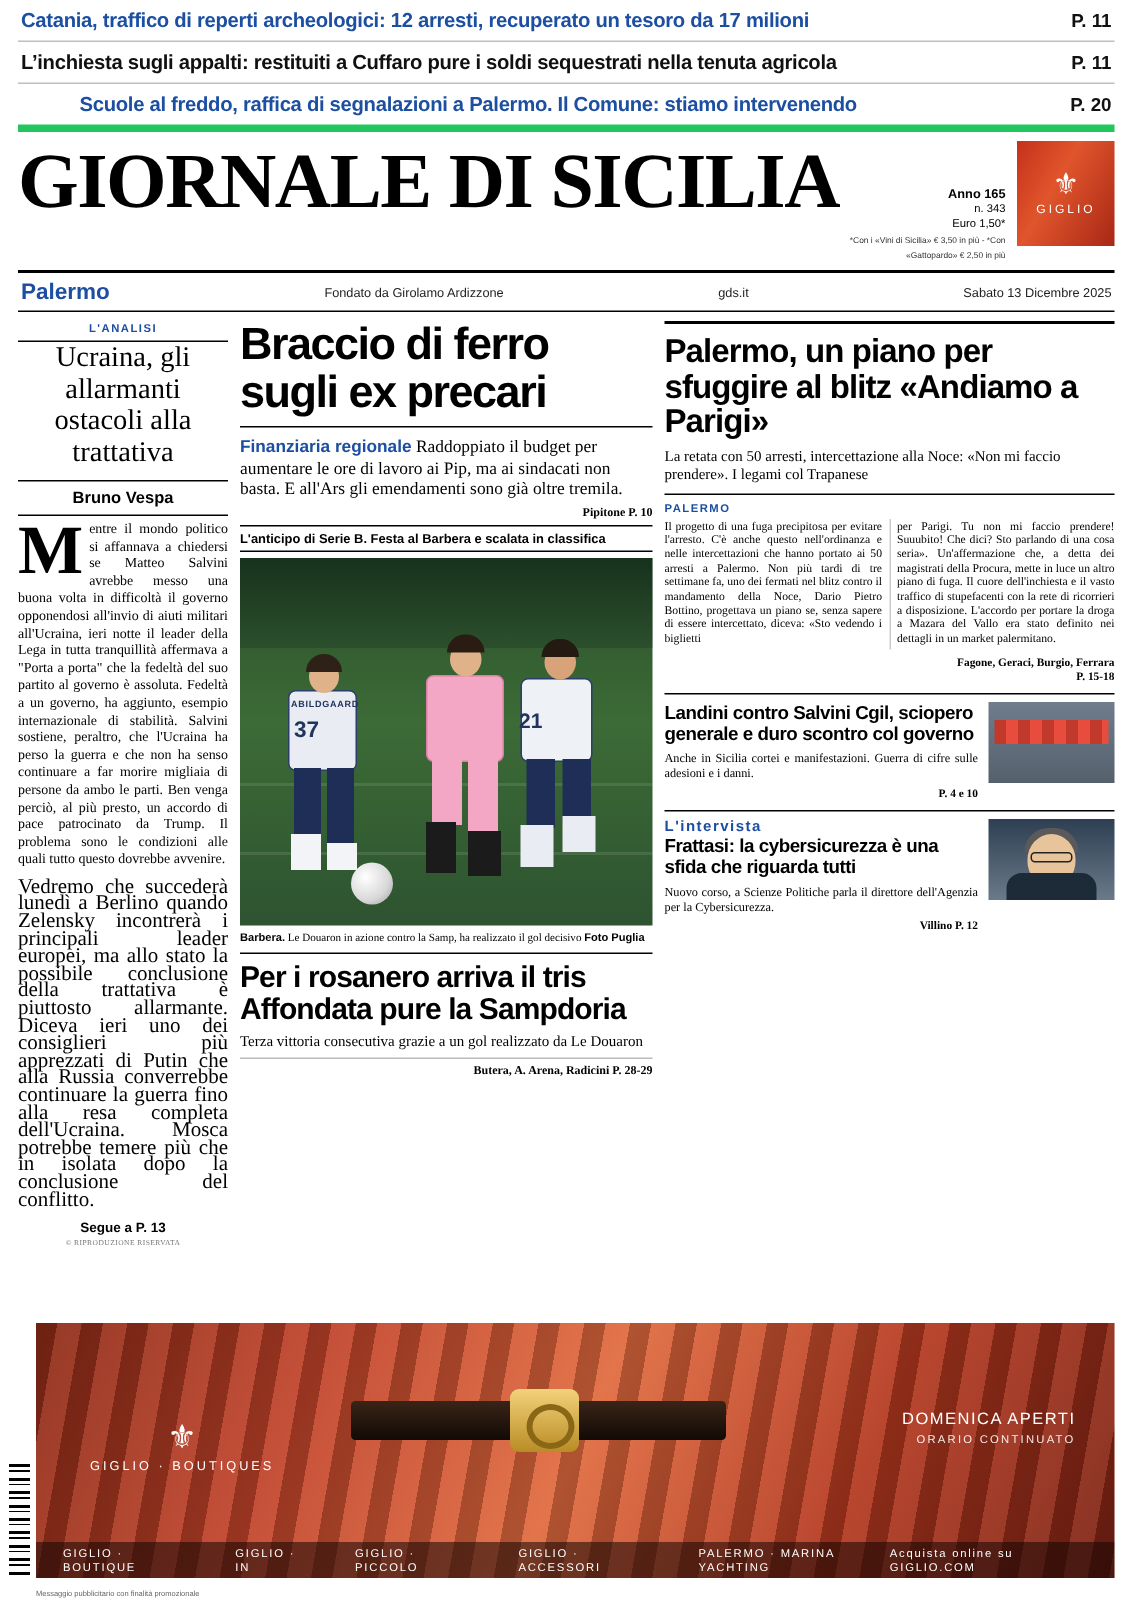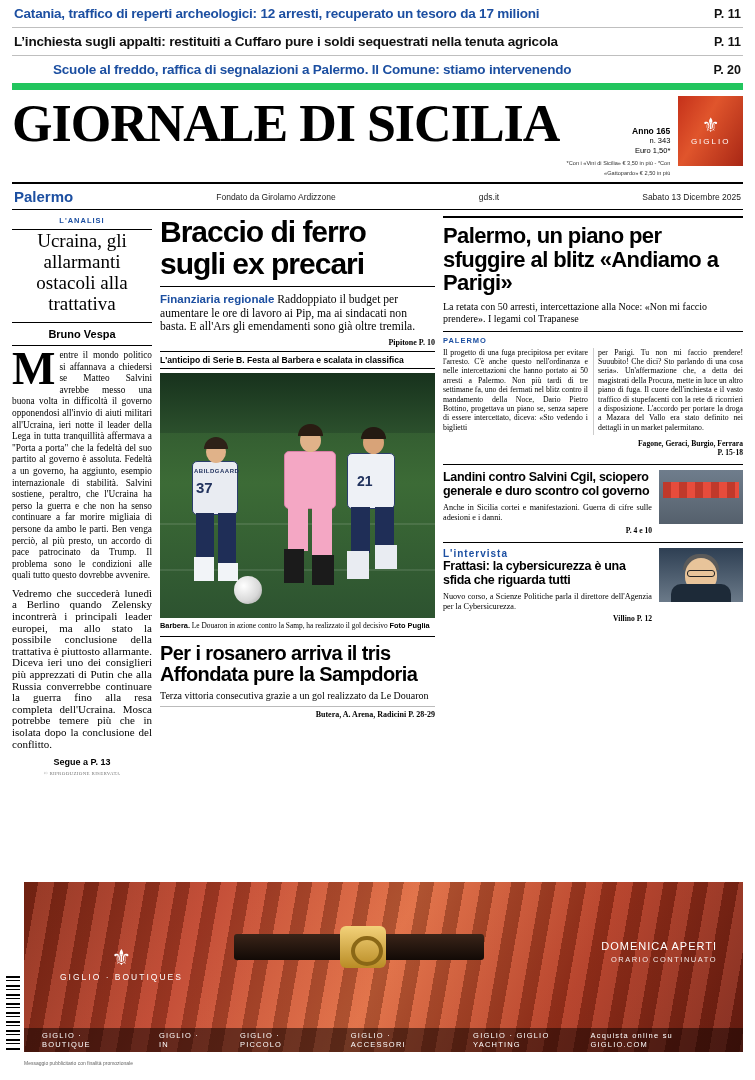--- a/index.html
+++ b/index.html
@@ -7,21 +7,21 @@
   body {
     width:755px; height:1080px;
     background:#ffffff;
     font-family:"Liberation Serif", serif;
     color:#000;
     overflow:hidden;
   }
   .page { width:755px; height:1080px; position:relative; padding:0 12px; }
 
   
-  .teasers { border-bottom:7px solid #22c55e; }
+  .teasers { border-bottom:5px solid #22c55e; }
   .teaser {
     display:flex; align-items:center; justify-content:space-between;
     padding:6px 2px 6px 2px;
     border-bottom:1px solid #bfbfbf;
   }
   .teaser:last-child { border-bottom:none; }
   .teaser-text { font-family:"Liberation Sans", sans-serif; font-weight:bold; font-size:13.5px; letter-spacing:-0.2px; }
   .teaser-1 .teaser-text { color:#1c4fa1; }
   .teaser-2 .teaser-text { color:#111; }
   .teaser-3 .teaser-text { color:#1c4fa1;margin-left:39px; }
@@ -82,21 +82,21 @@
   .rule { border-top:1px solid #000; }
   .author {
     font-family:"Liberation Sans", serif; font-weight:bold; font-size:11px;
     text-align:center; padding:5px 0; border-bottom:1px solid #000;
   }
   .dropcap-para { font-size:9.3px; line-height:11.6px; text-align:justify; padding-top:4px; }
   .dropcap {
     float:left; font-family:"Liberation Serif", serif; font-weight:bold;
     font-size:46px; line-height:34px; padding:2px 4px 0 0;
   }
-  .left-para { font-size:11px; line-height:11.6px; text-align:justify; margin-top:6px; }
+  .left-para { font-size:14px; line-height:11.6px; text-align:justify; margin-top:6px; }
   .segue { font-family:"Liberation Sans", sans-serif; font-weight:bold; font-size:9px; text-align:center; margin-top:7px; }
   .copyline { font-size:5px; color:#777; text-align:center; margin-top:4px; letter-spacing:0.3px; }
 
   
   .main-head {
     font-family:"Liberation Sans", sans-serif; font-weight:bold;
     font-size:30px; line-height:32px; letter-spacing:-1px;
     padding-bottom:6px; border-bottom:1px solid #000;
   }
   .sub-deck { font-size:11.6px; line-height:13.5px; padding:6px 0 4px 0; }
@@ -272,21 +272,21 @@
           <div style="position:absolute;left:32px;top:8px;width:21px;height:23px;background:#e0b289;border-radius:50%;"></div>
           <div style="position:absolute;left:30px;top:3px;width:25px;height:12px;background:#2a1c12;border-radius:12px 12px 0 0;"></div>
           <div style="position:absolute;left:20px;top:86px;width:20px;height:44px;background:#f4a7c4;"></div>
           <div style="position:absolute;left:44px;top:86px;width:20px;height:50px;background:#f4a7c4;"></div>
           <div style="position:absolute;left:16px;top:128px;width:20px;height:34px;background:#1b1b1b;"></div>
           <div style="position:absolute;left:44px;top:134px;width:22px;height:30px;background:#1b1b1b;"></div>
         </div>
 
         <div class="player" style="right:18px; top:52px; width:84px; height:160px;">
           <div class="p-body" style="position:absolute;left:14px;top:28px;width:48px;height:56px;background:#eef1f6;border:1px solid #2b3d6b;"></div>
-          <div style="position:absolute;left:24px;top:48px;font:bold 14px 'Liberation Sans',sans-serif;color:#22335e;">21</div>
+          <div style="position:absolute;left:13px;top:48px;font:bold 14px 'Liberation Sans',sans-serif;color:#22335e;">21</div>
           <div style="position:absolute;left:30px;top:6px;width:21px;height:23px;background:#d8a378;border-radius:50%;"></div>
           <div style="position:absolute;left:28px;top:2px;width:25px;height:12px;background:#241a12;border-radius:12px 12px 0 0;"></div>
           <div style="position:absolute;left:18px;top:82px;width:19px;height:46px;background:#1f2e57;"></div>
           <div style="position:absolute;left:42px;top:82px;width:19px;height:42px;background:#1f2e57;"></div>
           <div style="position:absolute;left:14px;top:126px;width:22px;height:28px;background:#e9ecf2;"></div>
           <div style="position:absolute;left:42px;top:120px;width:22px;height:24px;background:#e9ecf2;"></div>
         </div>
 
         <div style="position:absolute;left:74px;bottom:14px;width:28px;height:28px;border-radius:50%;background:radial-gradient(circle at 35% 35%,#fff,#d8d8d8 60%,#9a9a9a);"></div>
       </div>
@@ -353,20 +353,20 @@
     <div class="ad-right">
       <div class="l1">DOMENICA APERTI</div>
       <div class="l2">ORARIO CONTINUATO</div>
     </div>
     <div class="ad-strip">
       <div class="items">
         <span>GIGLIO · BOUTIQUE</span>
         <span>GIGLIO · IN</span>
         <span>GIGLIO · PICCOLO</span>
         <span>GIGLIO · ACCESSORI</span>
-        <span>GIGLIO · GIGLIO YACHTING</span>
+        <span>PALERMO · MARINA YACHTING</span>
       </div>
       <div>Acquista online su GIGLIO.COM</div>
     </div>
   </div>
 
   <div class="ad-foot">Messaggio pubblicitario con finalità promozionale</div>
 </div>
 
 </body></html>

